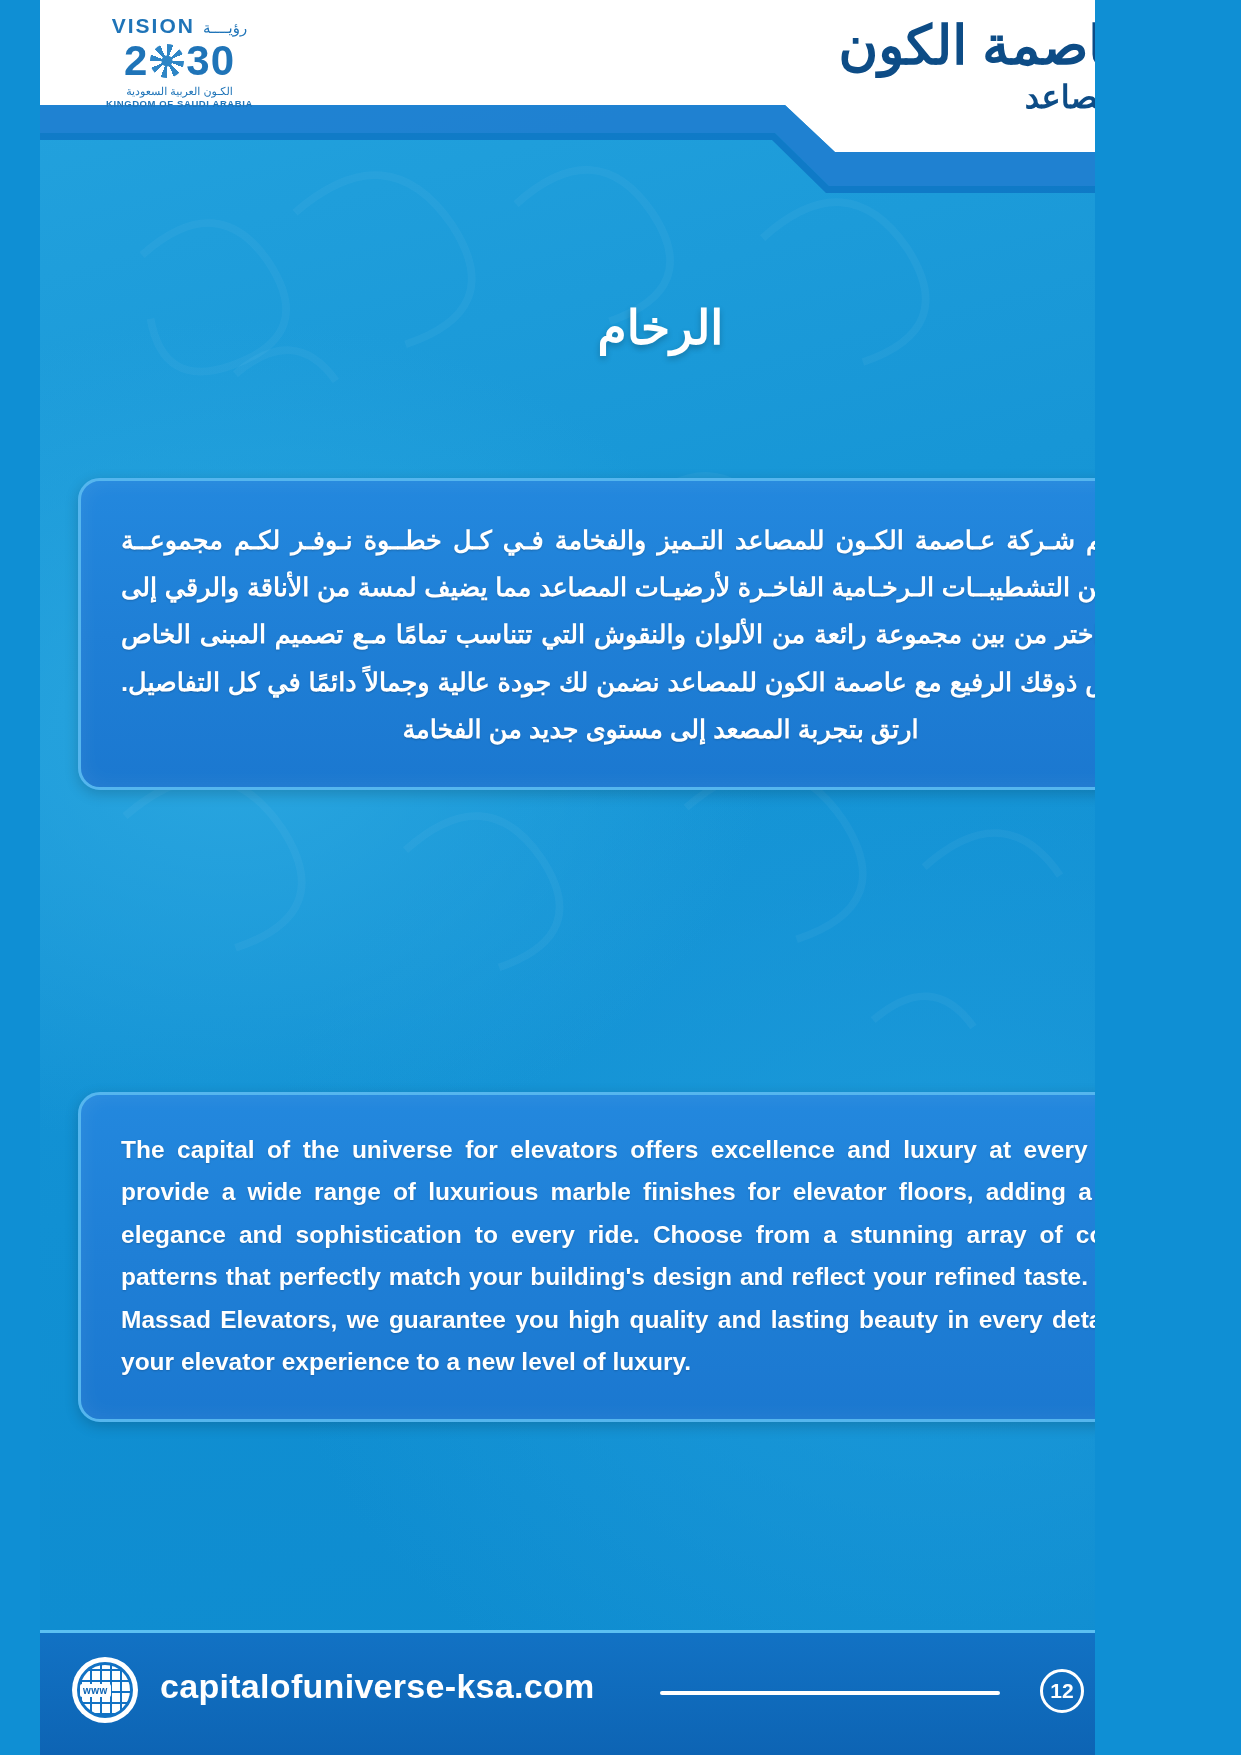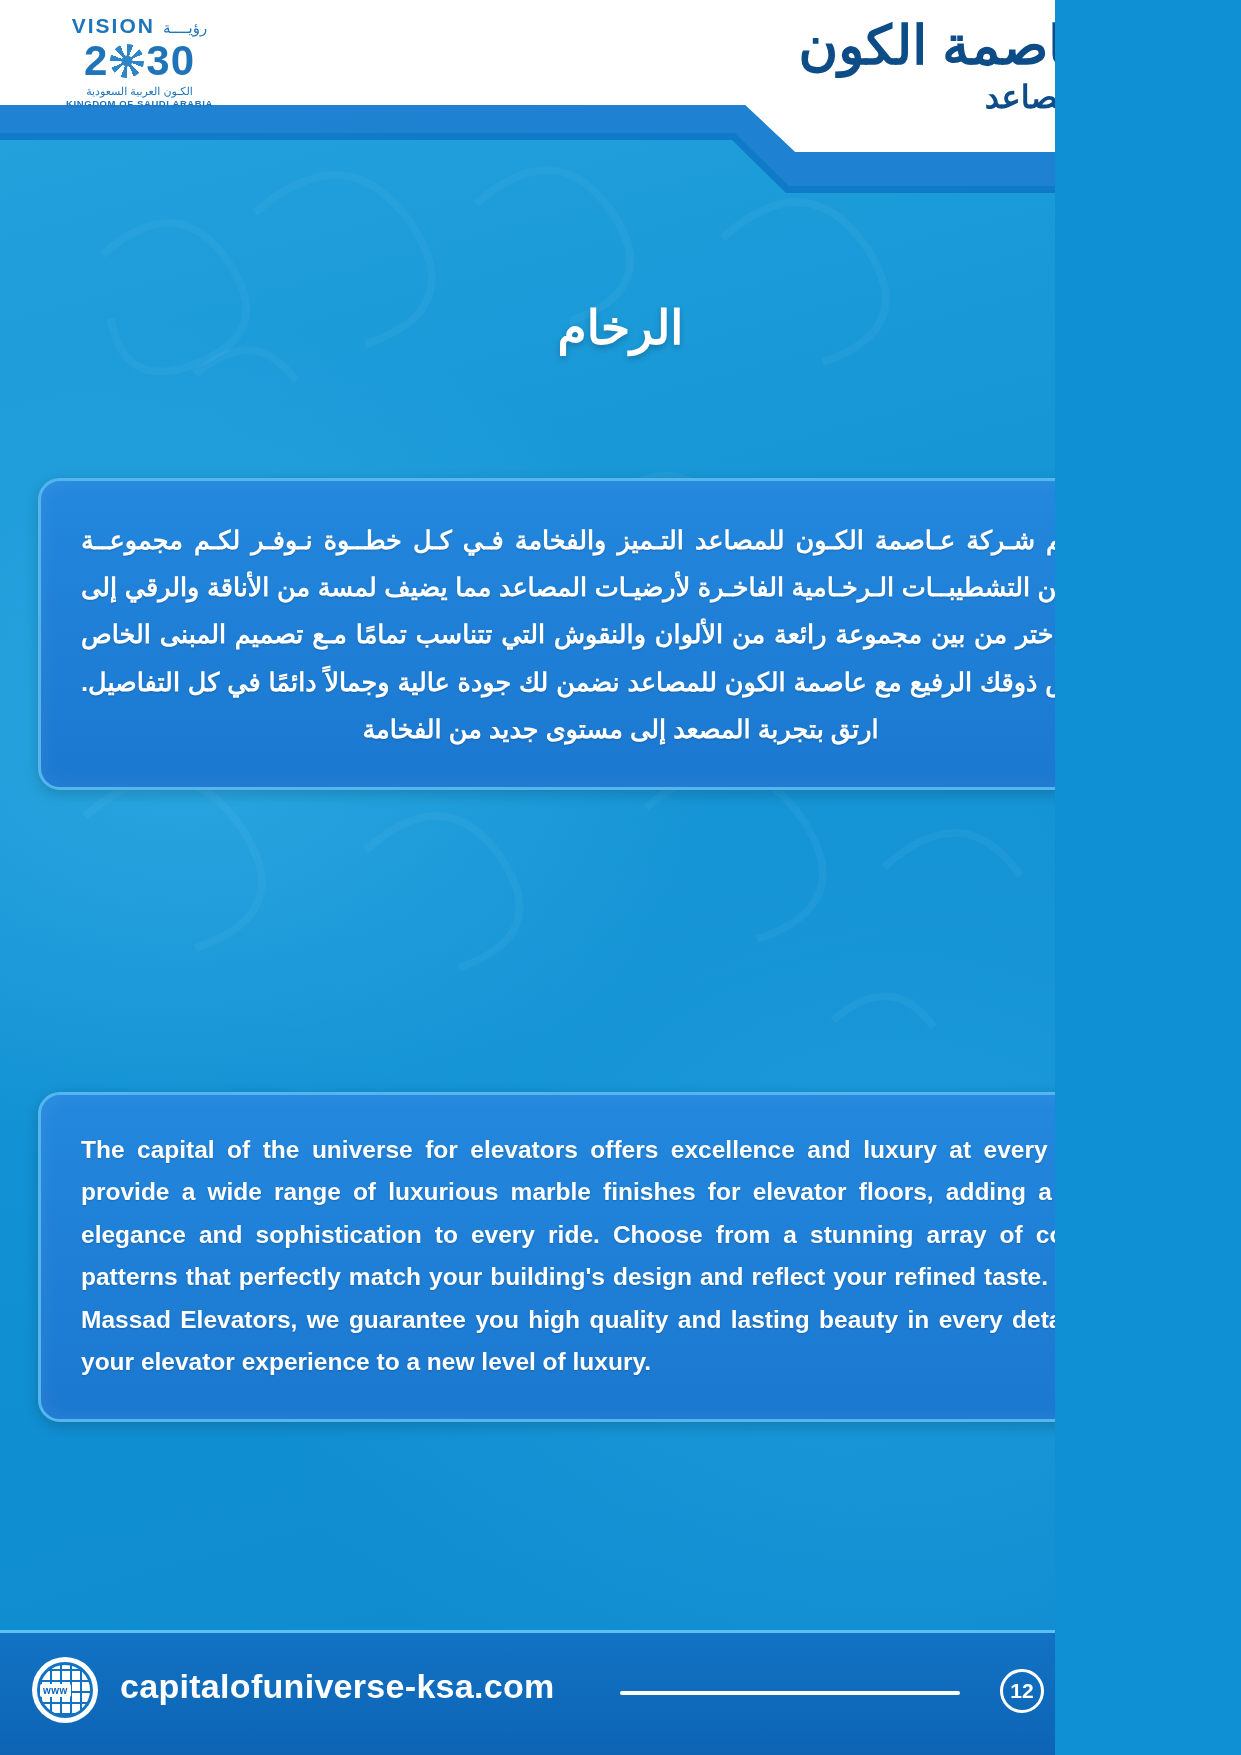--- a/index.html
+++ b/index.html
@@ -14,20 +14,21 @@
 
   .page {
     position: relative;
     width: 1055px;
     height: 1755px;
     overflow: hidden;
     background:
       radial-gradient(ellipse 900px 700px at 18% 42%, #2aa6e0 0%, rgba(42,166,224,0) 60%),
       radial-gradient(ellipse 1100px 900px at 85% 70%, #1c9ada 0%, rgba(28,154,218,0) 62%),
       linear-gradient(165deg, #24a3de 0%, #1796d6 35%, #1190d3 60%, #0d8ace 100%);
+    margin-left: 40px;
   }
 
   
   .swirls {
     position: absolute;
     inset: 0;
     pointer-events: none;
     opacity: .30;
   }
 

